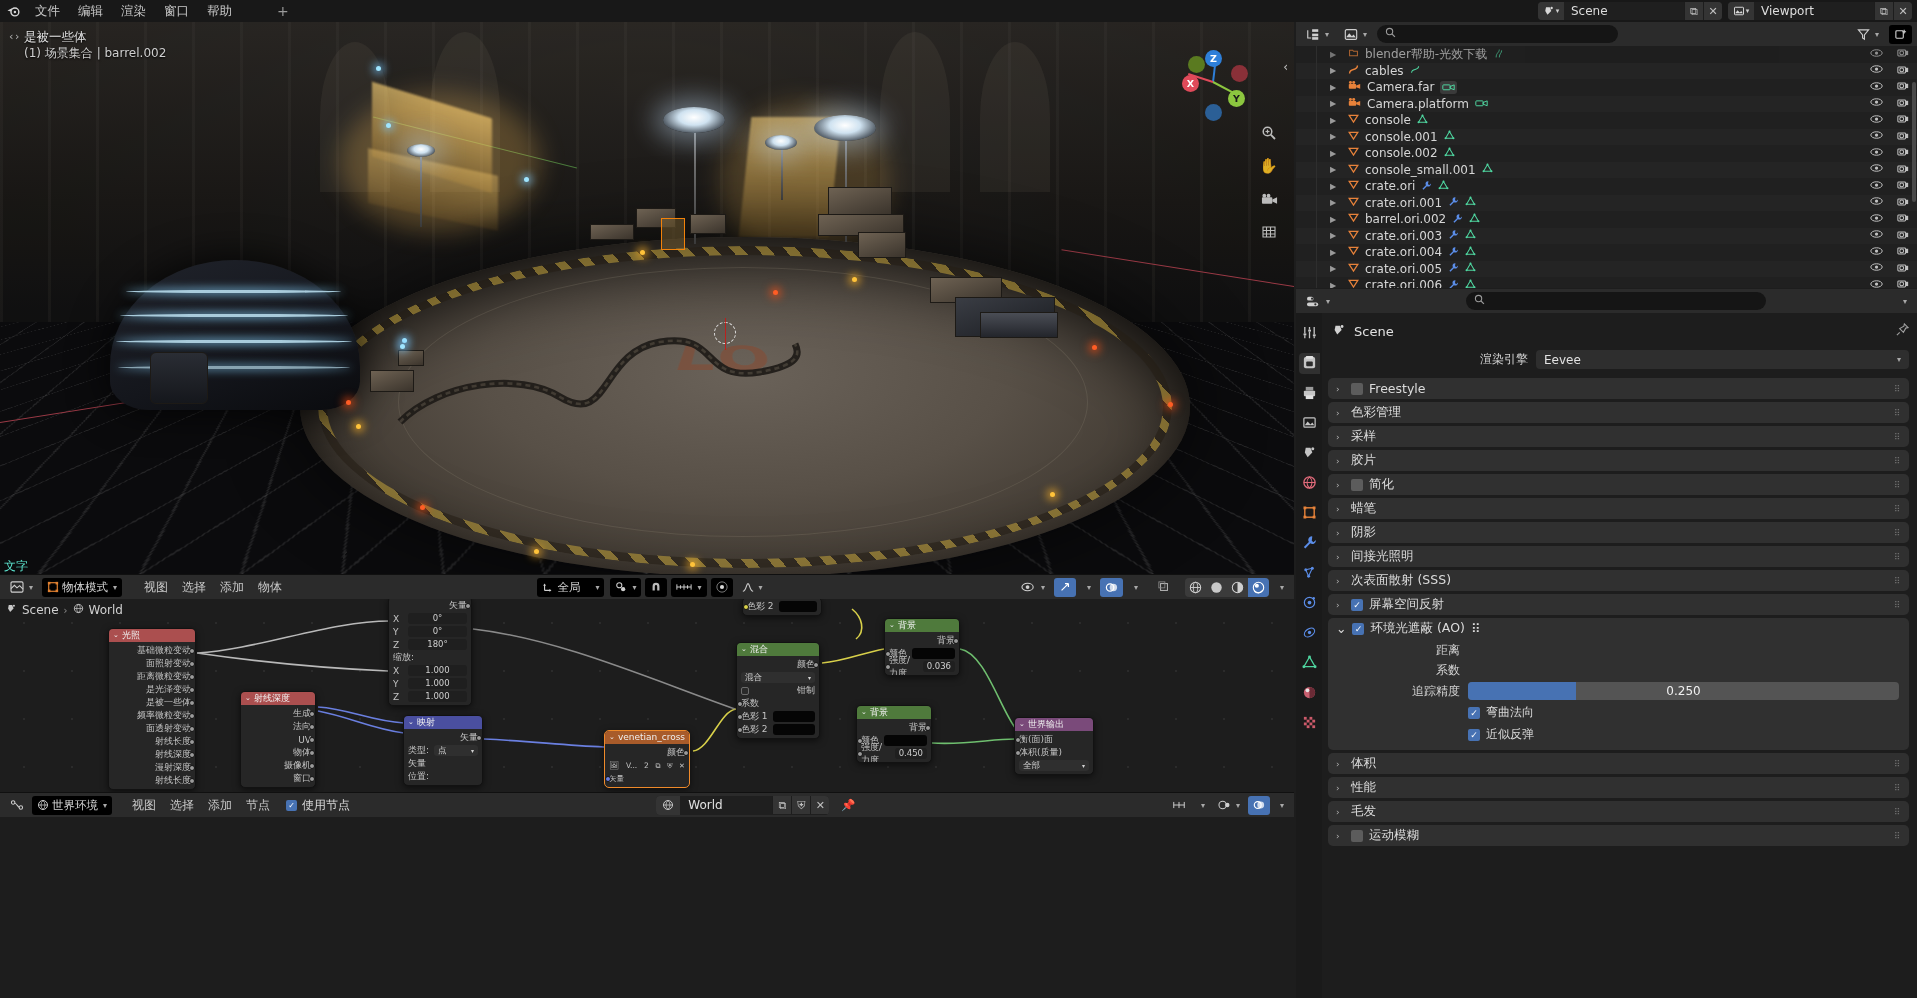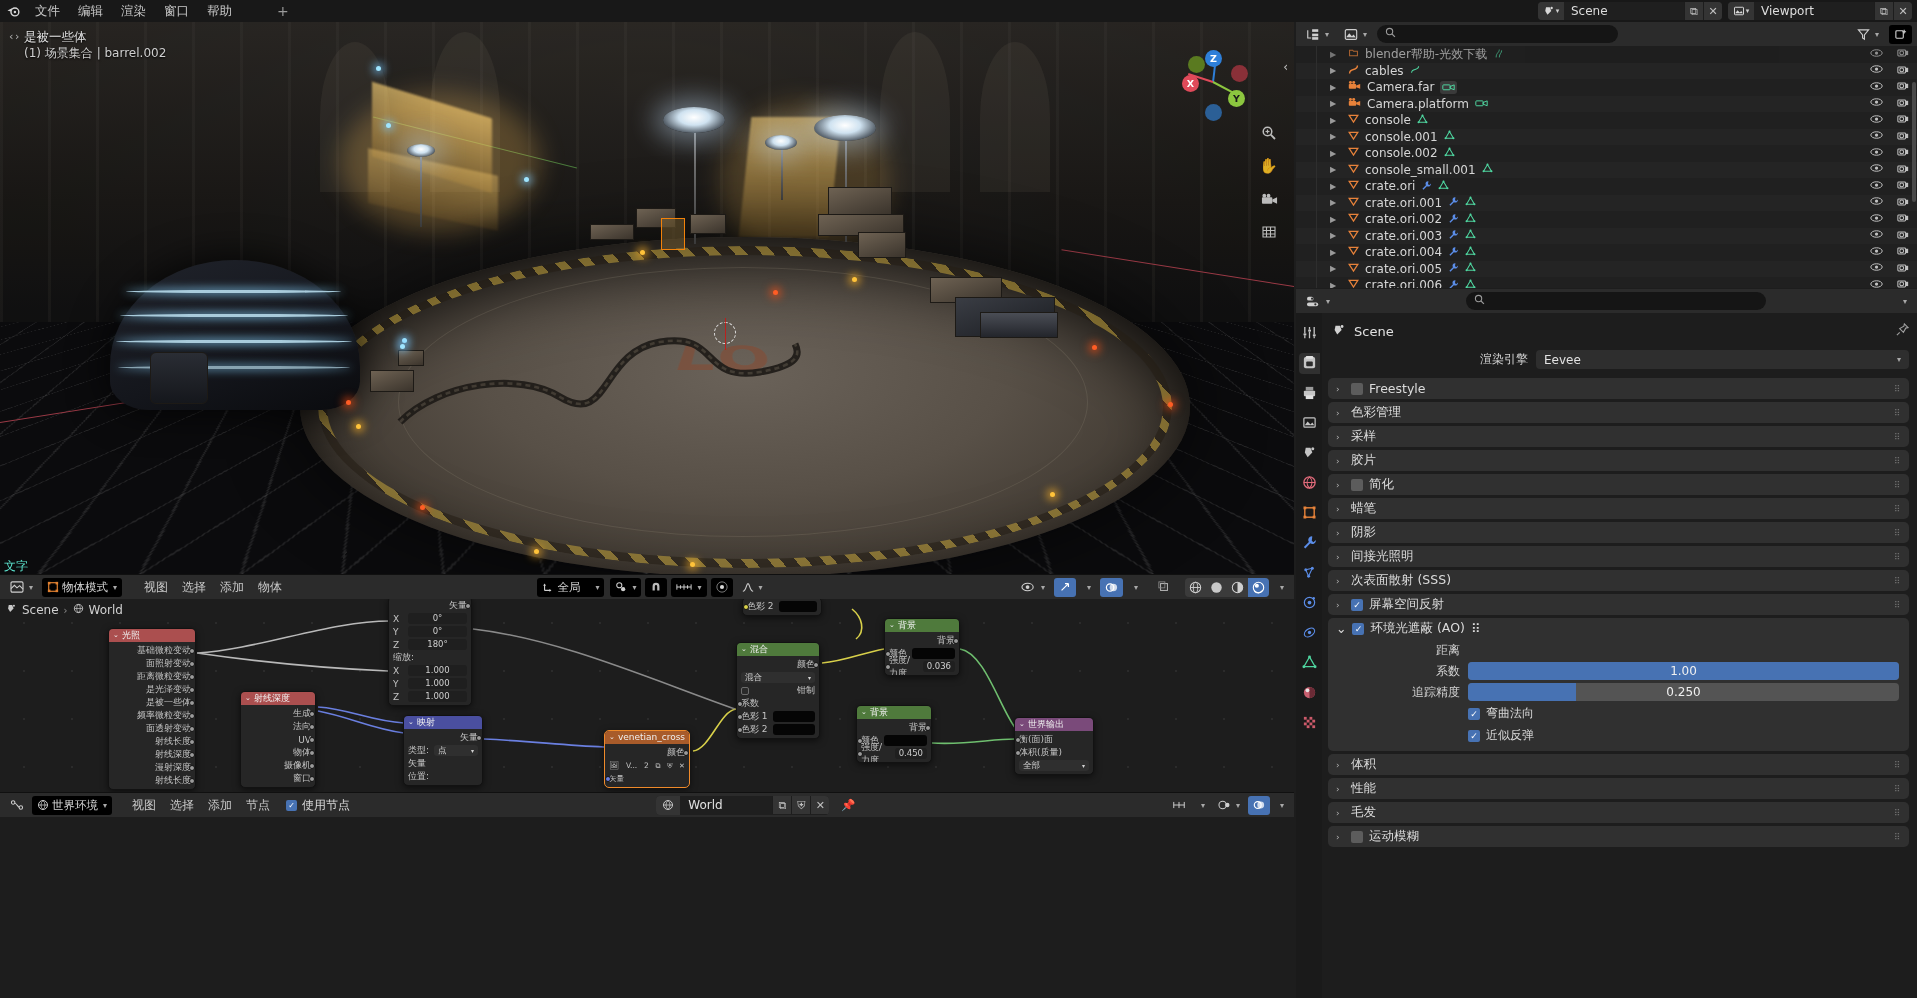--- a/index.html
+++ b/index.html
@@ -1212,21 +1212,21 @@
                 <rect x="10.5" y="4" width="2.5" height="5" fill="#c2c2c2"></rect>
               </svg></span>
           </span>
         </div>
         <div class="ol-row">
           <span class="ol-tri">▶</span>
           <span class="ol-name">
             <span class="ico-mesh"><svg width="11" height="11" viewBox="0 0 14 14">
                 <path d="M1.5 3 H12.5 L7 11.5 Z" fill="none" stroke="#e8823a" stroke-width="1.6"></path>
               </svg></span>
-            <span>crate.ori.002</span>
+            <span>barrel.ori.002</span>
             <span class="ico-mod"><svg width="11" height="11" viewBox="0 0 14 14">
                 <path d="M9.5 1.5 a3.3 3.3 0 0 0 -3.2 5.1 L1.8 11 l1.3 1.3 L7.5 7.8 a3.3 3.3 0 0 0 5.1 -3.2 L10.4 6.7 L8.9 5.2 Z" fill="#5b8de8"></path>
               </svg></span>
             <span class="ico-data"><svg width="11" height="11" viewBox="0 0 14 14">
                 <path d="M7 2 L12 10.5 H2 Z" fill="none" stroke="#4fd6a0" stroke-width="1.3"></path>
                 <circle cx="7" cy="2" r="1.3" fill="#4fd6a0"></circle>
                 <circle cx="2" cy="10.5" r="1.3" fill="#4fd6a0"></circle>
                 <circle cx="12" cy="10.5" r="1.3" fill="#4fd6a0"></circle>
               </svg></span>
           </span>
@@ -1581,24 +1581,20 @@
             <span class="cbox on">✓</span>
             <span>环境光遮蔽 (AO)</span>
             <span class="grip">⠿</span>
           </div>
           <div class="po-body" id="ao-rows">
               <div class="prop-row">
                 <span class="lbl">距离</span>
               </div>
               <div class="prop-row">
                 <span class="lbl">系数</span>
-                <div class="slider">
-                  <div class="fill" style="width:100%"></div>
-                  <span>1.00</span>
-                </div>
               </div>
               <div class="prop-row">
                 <span class="lbl">追踪精度</span>
                 <div class="slider">
                   <div class="fill" style="width:25%"></div>
                   <span>0.250</span>
                 </div>
               </div>
             </div>
           <div id="ao-checks" style="padding:4px 10px 0 10px;display:flex;flex-direction:column;gap:5px">

